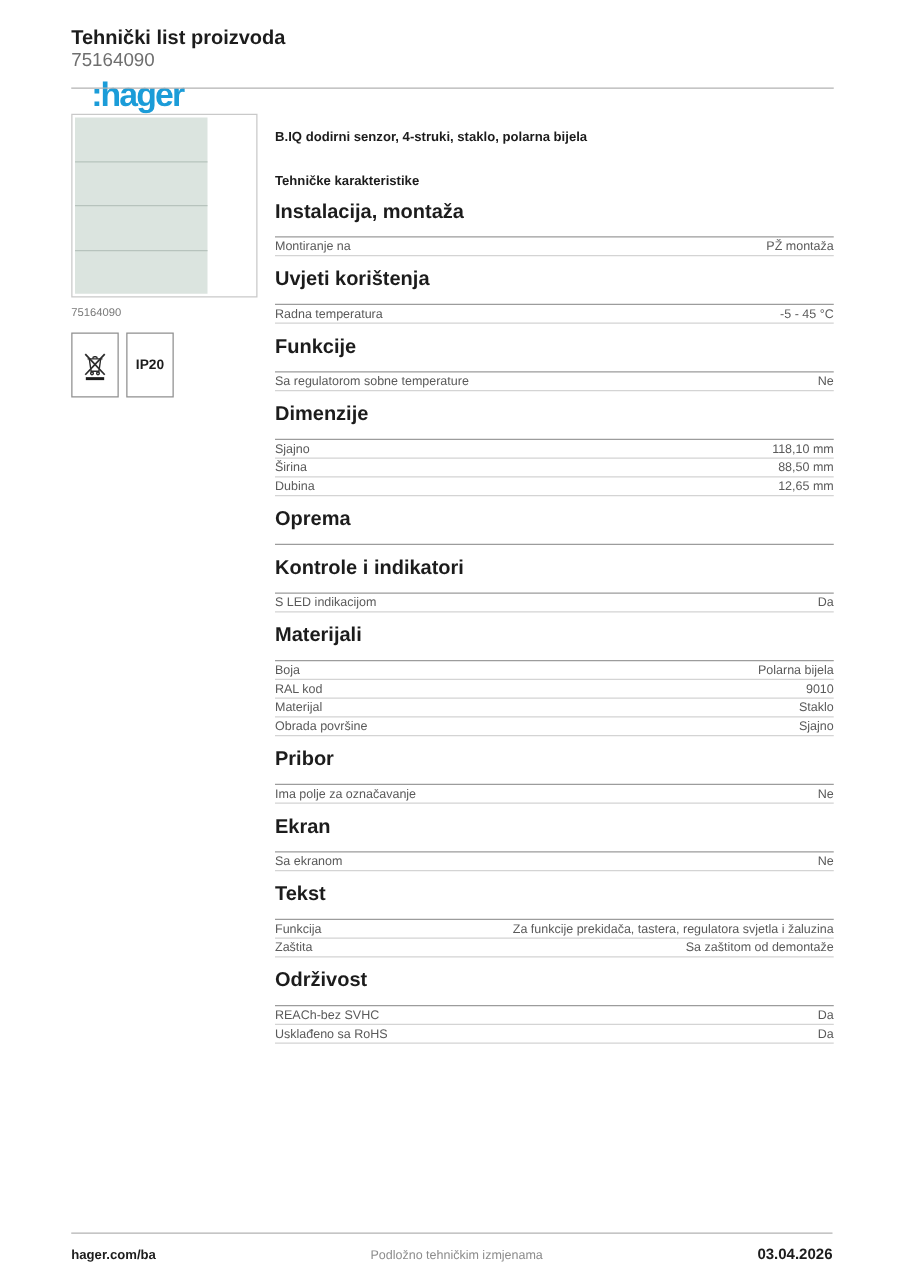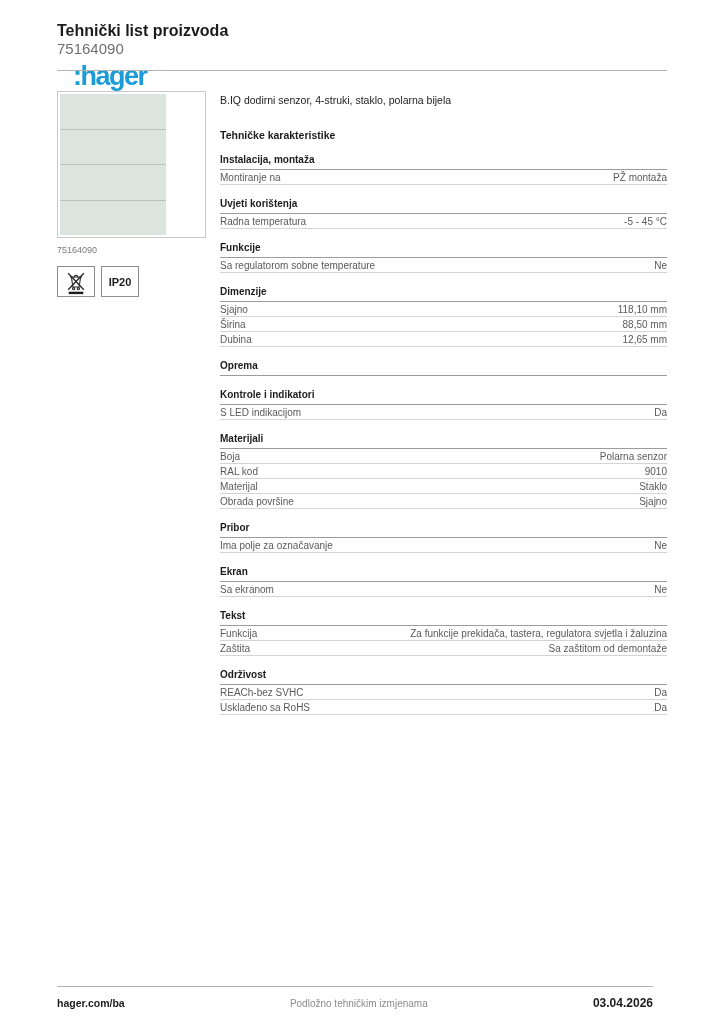--- a/index.html
+++ b/index.html
@@ -68,68 +68,68 @@
   }
   .glass-segment { flex: 1; border-bottom: 1px solid #b7c3bd; }
   .glass-segment:last-child { border-bottom: none; }
   .image-caption {
     margin-top: 7px;
     font-size: 9px;
     color: #7a7a7a;
   }
   .icon-row { margin-top: 11px; display: flex; gap: 6px; }
   .icon-box {
-    width: 38px; height: 31px;
+    width: 38px; height: 52px;
     border: 1px solid #8f8f8f;
     display: flex;
     align-items: center;
     justify-content: center;
     background: #ffffff;
   }
   .ip-label { font-size: 11px; font-weight: bold; color: #1c1c1c; }
   
   .right-col { flex: 1; min-width: 0; }
   .product-title {
     font-size: 10.5px;
-    font-weight: normal;
+    font-weight: bold;
     color: #1c1c1c;
     line-height: 13px;
-    margin-top: 3px;
+    margin-top: 13px;
   }
   .spec-heading {
     font-size: 10.5px;
     font-weight: bold;
     color: #1c1c1c;
     margin-top: 22px;
   }
   .spec-section { margin-top: 13px; }
   .section-title {
-    font-size: 10px;
+    font-size: 16px;
     font-weight: bold;
     color: #1c1c1c;
     line-height: 12px;
-    padding-bottom: 3px;
+    padding-bottom: 13px;
     border-bottom: 1px solid #9c9c9c;
   }
   .spec-row {
     display: flex;
     justify-content: space-between;
     gap: 0;
     font-size: 10px;
     line-height: 11px;
     color: #5a5a5a;
     padding: 2px 0 1px 0;
     border-bottom: 1px solid #d4d4d4;
   }
   .row-label { white-space: nowrap; }
   .row-value { text-align: right; }
   
   .footer {
     position: absolute;
-    left: 57px; right: 71px; top: 986px;
+    left: 57px; right: 58px; top: 986px;
     border-top: 1px solid #b3b3b3;
     padding-top: 9px;
     display: flex;
     justify-content: space-between;
     align-items: baseline;
   }
   .footer-left  { font-size: 10.5px; font-weight: bold; color: #1c1c1c; }
   .footer-center{ font-size: 10px; color: #8c8c8c; }
   .footer-right { font-size: 12px; font-weight: bold; color: #1c1c1c; }
   .weee-svg { display: block; }
@@ -249,21 +249,21 @@
     <span class="row-value">Da</span>
   </div>
 </div>
   </section>
 
   <section class="spec-section">
     <h3 class="section-title">Materijali</h3>
     <div class="rows">
   <div class="spec-row">
     <span class="row-label">Boja</span>
-    <span class="row-value">Polarna senzor</span>
+    <span class="row-value">Polarna bijela</span>
   </div>
 
   <div class="spec-row">
     <span class="row-label">RAL kod</span>
     <span class="row-value">9010</span>
   </div>
 
   <div class="spec-row">
     <span class="row-label">Materijal</span>
     <span class="row-value">Staklo</span>

